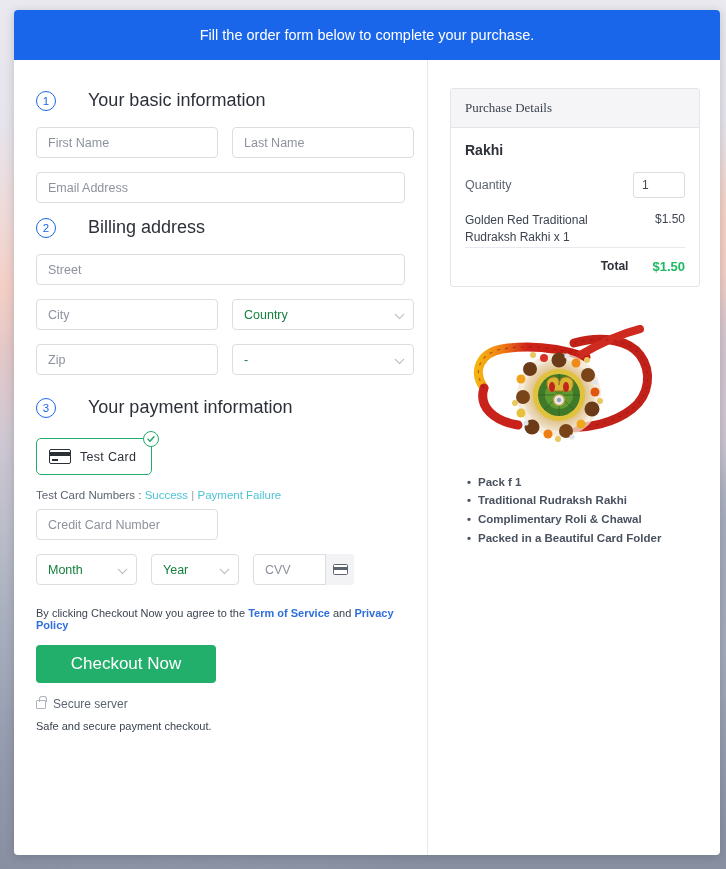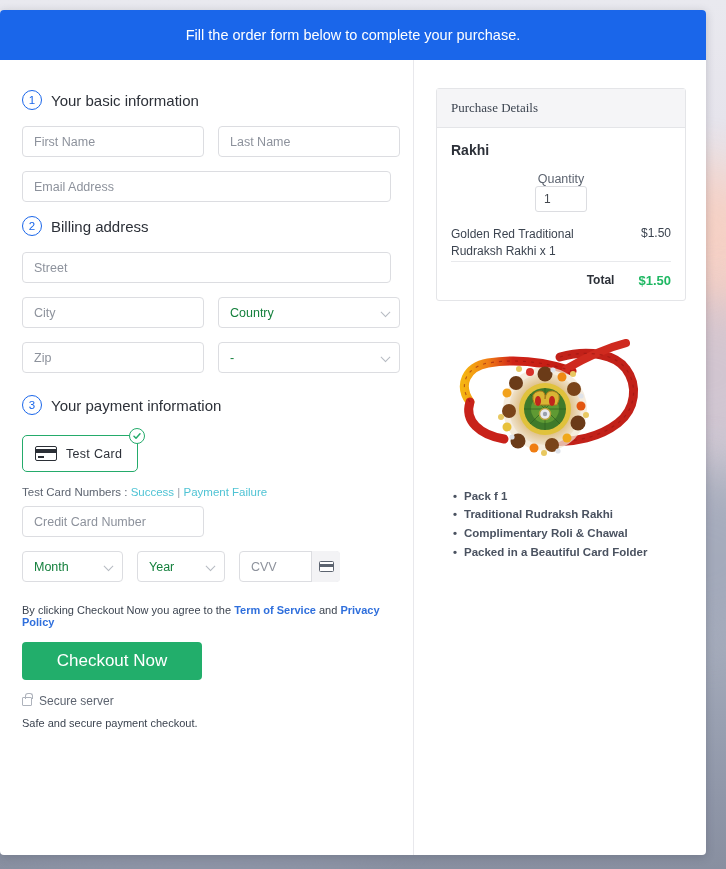--- a/index.html
+++ b/index.html
@@ -19,21 +19,21 @@
         #9aa1b2 82%, #8f96a8 92%, #888fa0 100%);
     position: relative;
   }
   
   .bg-blob {
     position: absolute; border-radius: 50%;
     filter: blur(26px); pointer-events: none;
   }
   .page-card {
     position: absolute;
-    left: 0; top: 10px;
+    left: 14px; top: 10px;
     width: 706px; height: 845px;
     background: #ffffff;
     border-radius: 4px;
     box-shadow: 0 2px 10px rgba(40,45,60,.22);
     overflow: hidden;
     display: flex; flex-direction: column;
   }
   .banner {
     height: 50px; flex: none;
     background: #1a66ea;
@@ -53,21 +53,21 @@
   .step-head {
     display: flex; align-items: center; gap: 9px;
     margin-bottom: 16px;
   }
   .step-num {
     width: 20px; height: 20px; flex: none;
     border: 1.5px solid #1a66ea; border-radius: 50%;
     color: #1a66ea; font-size: 11.5px;
     display: flex; align-items: center; justify-content: center;
   }
-  .step-title { font-size: 15px; color: #2c3038; }
+  .step-title { font-size: 18px; color: #2c3038; margin-left: 23px; }
 
   
   .row { display: flex; gap: 14px; margin-bottom: 14px; }
   .fld {
     height: 31px; width: 100%;
     border: 1px solid #dcdde1; border-radius: 4px;
     background: #fff; padding: 0 11px;
     font-size: 12.5px; color: #44484f;
     font-family: "Liberation Sans", sans-serif;
     display: flex; align-items: center;
@@ -167,21 +167,20 @@
   }
   .pp-head {
     background: #f5f5f7; border-bottom: 1px solid #e4e5e8;
     padding: 11px 14px; font-size: 13px; color: #3c4450; font-family: Liberation Serif, serif;
   }
   .pp-body { padding: 14px 14px 12px 14px; }
   .pp-title { font-size: 14px; color: #2c3038; font-weight: bold; margin-bottom: 14px; }
   .pp-qty-row {
     display: flex; align-items: center; justify-content: space-between;
     margin-bottom: 14px;
-    flex-direction: column;
   }
   .pp-qty-label { font-size: 12.5px; color: #5d6470; }
   .qty-input {
     width: 52px; height: 26px;
     border: 1px solid #dcdde1; border-radius: 3px;
     font-size: 12px; color: #44484f; padding: 0 8px;
     font-family: "Liberation Sans", sans-serif;
   }
   .pp-item-row {
     display: flex; justify-content: space-between; align-items: flex-start;

